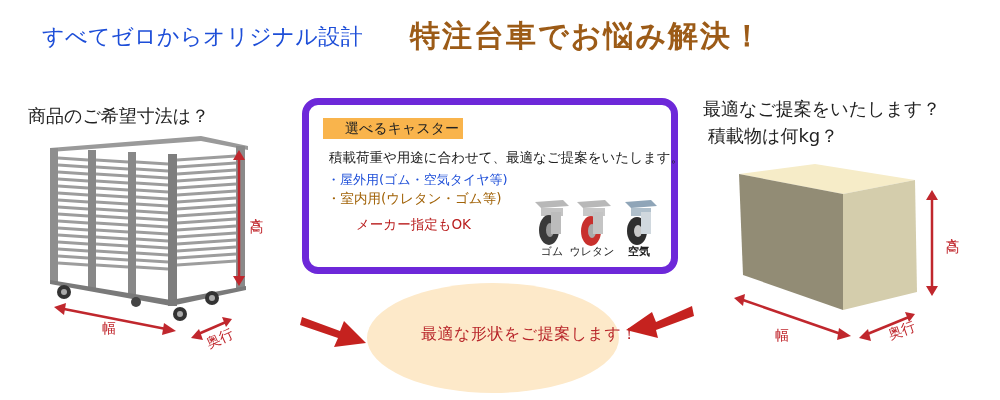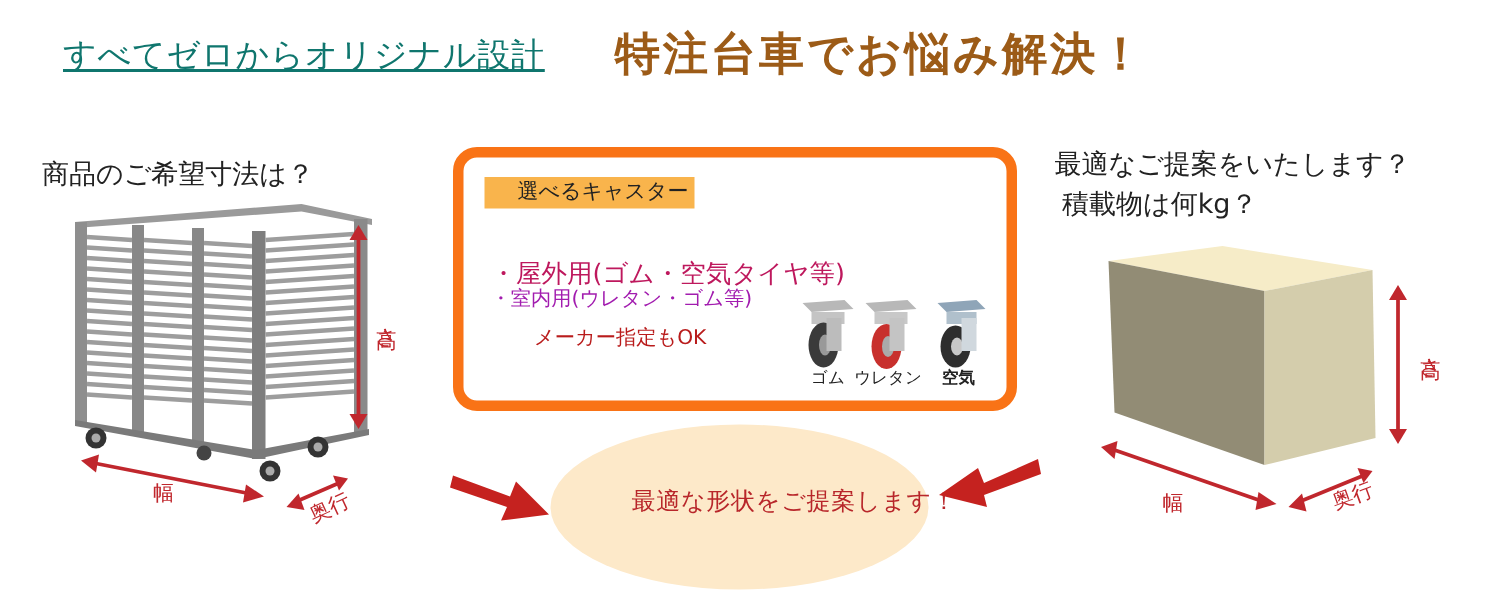--- a/index.html
+++ b/index.html
@@ -2,38 +2,38 @@
 <html><head>
 <meta charset="utf-8">
 <style>
   * { margin: 0; padding: 0; box-sizing: border-box; }
   html, body { width: 1000px; height: 400px; background: #ffffff; overflow: hidden; }
   body { position: relative; font-family: "DejaVu Sans", "Liberation Sans", sans-serif; color: #222; }
 
   .abs { position: absolute; }
 
   
-  .header-sub { left: 42px; top: 22px; font-size: 22px; color: #0f766e; letter-spacing: 0.5px; white-space: nowrap; text-decoration: underline; }
+  .header-sub { left: 42px; top: 22px; font-size: 22px; color: #1d4ed8; letter-spacing: 0.5px; white-space: nowrap; }
   .header-main { left: 410px; top: 16px; font-size: 30px; font-weight: bold; color: #9c5b17; letter-spacing: 2px; white-space: nowrap; }
 
   
   .left-q { left: 28px; top: 104px; font-size: 18px; color: #222; white-space: nowrap; }
   .cart-svg { left: 36px; top: 132px; width: 240px; height: 230px; }
 
   
   .right-q1 { left: 703px; top: 97px; font-size: 18px; color: #222; white-space: nowrap; }
   .right-q2 { left: 708px; top: 124px; font-size: 18px; color: #222; white-space: nowrap; }
   .box-svg { left: 725px; top: 160px; width: 240px; height: 200px; }
 
   
-  .panel { left: 302px; top: 98px; width: 376px; height: 176px; border: 7px solid #f97316; border-radius: 16px; background: #fff; }
+  .panel { left: 302px; top: 98px; width: 376px; height: 176px; border: 7px solid #6d28d9; border-radius: 16px; background: #fff; }
   .panel-tag { left: 14px; top: 13px; width: 140px; height: 21px; background: #f9b44c; font-size: 14px; color: #222; padding-left: 22px; line-height: 21px; white-space: nowrap; }
   .panel-desc { left: 20px; top: 44px; font-size: 13.5px; color: #222; white-space: nowrap; }
-  .panel-b1 { left: 18px; top: 66px; font-size: 17px; color: #be185d; white-space: nowrap; }
-  .panel-b2 { left: 18px; top: 85px; font-size: 13.5px; color: #a21caf; white-space: nowrap; }
+  .panel-b1 { left: 18px; top: 66px; font-size: 13px; color: #1d4ed8; white-space: nowrap; }
+  .panel-b2 { left: 18px; top: 85px; font-size: 13.5px; color: #a16207; white-space: nowrap; }
   .panel-maker { left: 47px; top: 111px; font-size: 13.5px; color: #b91c1c; white-space: nowrap; }
   .caster { top: 93px; width: 50px; height: 50px; }
   .caster-label { top: 139px; font-size: 11px; color: #222; white-space: nowrap; text-align: center; width: 60px; }
 
   
   .ellipse { left: 367px; top: 283px; width: 252px; height: 110px; background: #fde9c9; border-radius: 50%; }
   .ellipse-text { left: 383px; top: 324px; font-size: 16px; color: #b8262a; white-space: nowrap; letter-spacing: 0.5px; margin-left: 38px; }
   .arrow-left { left: 300px; top: 305px; width: 70px; height: 44px; }
   .arrow-right { left: 622px; top: 300px; width: 72px; height: 42px; }
 
@@ -152,20 +152,21 @@
     <polygon points="163,197 155,206 167,208" stroke="none"></polygon>
     <polygon points="186,185 196,187 190,195" stroke="none"></polygon>
   </g>
 </svg>
 <div class="abs dim-label" style="left:248px; top:208px; writing-mode: vertical-rl;">高さ</div>
 <div class="abs dim-label" style="left:102px; top:320px;">幅</div>
 <div class="abs dim-label" style="left:206px; top:330px; transform: rotate(-25deg);">奥行</div>
 
 <div class="abs panel">
   <div class="abs panel-tag">選べるキャスター</div>
+  <div class="abs panel-desc">積載荷重や用途に合わせて、最適なご提案をいたします。</div>
   <div class="abs panel-b1">・屋外用(ゴム・空気タイヤ等)</div>
   <div class="abs panel-b2">・室内用(ウレタン・ゴム等)</div>
   <div class="abs panel-maker">メーカー指定もOK</div>
 
   <svg class="abs caster" style="left:218px;" viewBox="0 0 50 50">
     <polygon points="8,4 36,2 42,8 14,10" fill="#b8b8b8"></polygon>
     <rect x="14" y="10" width="22" height="8" fill="#c4c4c4"></rect>
     <ellipse cx="22" cy="32" rx="10" ry="15" fill="#3a3a3a"></ellipse>
     <ellipse cx="23" cy="32" rx="4" ry="7" fill="#999"></ellipse>
     <rect x="24" y="14" width="10" height="22" fill="#bcbcbc"></rect>

